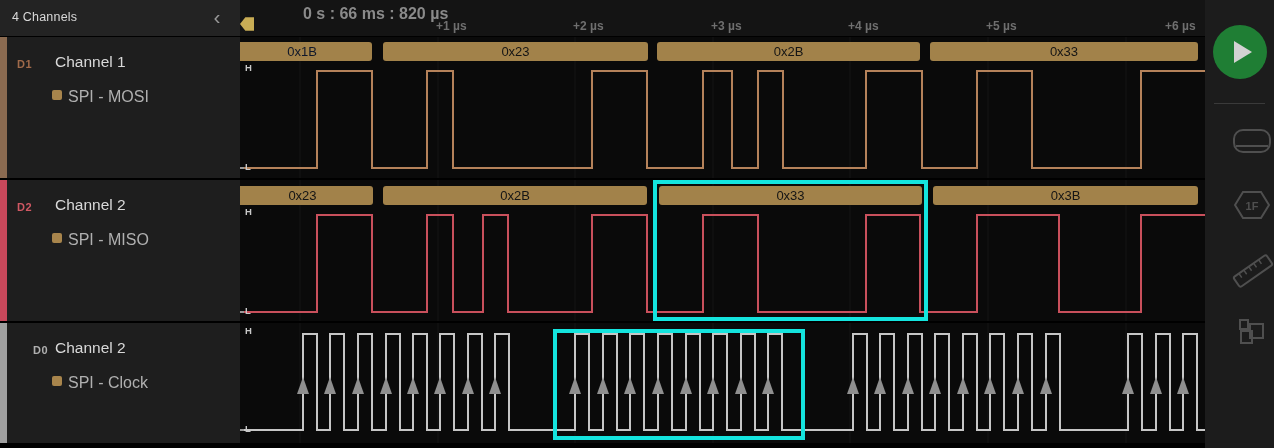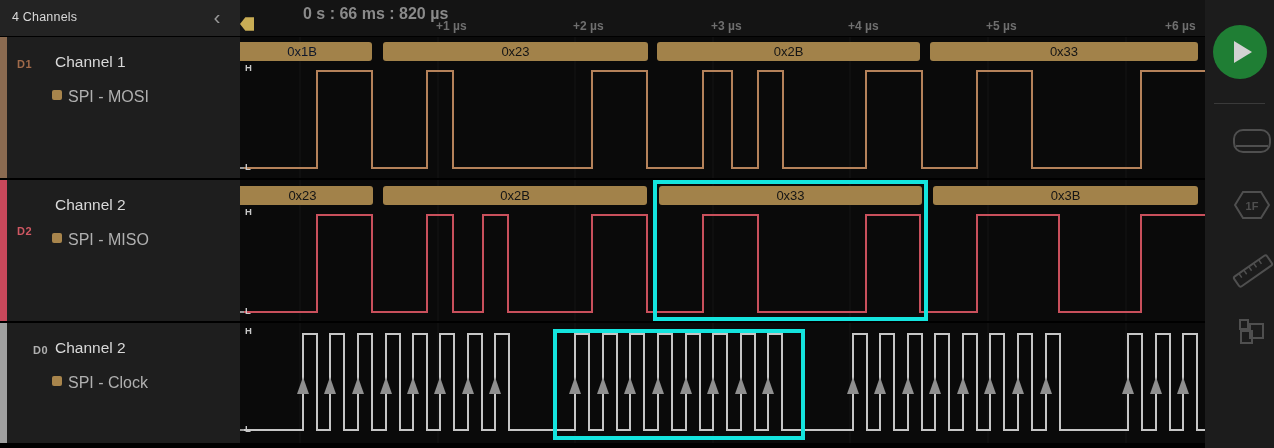--- a/index.html
+++ b/index.html
@@ -58,21 +58,21 @@
     <div class="chan-row" style="top:37px;height:141px">
       <div class="strip" style="background: rgb(138, 106, 80);"></div>
       <span class="chan-id" style="color: rgb(160, 106, 74);">D1</span>
       <span class="chan-name">Channel 1</span>
       <span class="an-dot" style="background: rgb(168, 133, 76);"></span>
       <span class="an-label">SPI - MOSI</span>
     </div>
 
     <div class="chan-row" style="top:180px;height:141px">
       <div class="strip" style="background: rgb(201, 72, 91);"></div>
-      <span class="chan-id" style="color: rgb(208, 88, 99); margin-top: 24px;">D2</span>
+      <span class="chan-id" style="color: rgb(208, 88, 99);">D2</span>
       <span class="chan-name">Channel 2</span>
       <span class="an-dot" style="background: rgb(168, 133, 76);"></span>
       <span class="an-label">SPI - MISO</span>
     </div>
 
     <div class="chan-row" style="top:323px;height:120px">
       <div class="strip" style="background: rgb(160, 160, 160);"></div>
       <span class="chan-id" style="color: rgb(176, 176, 176); padding-left: 16px;">D0</span>
       <span class="chan-name">Channel 2</span>
       <span class="an-dot" style="background: rgb(168, 133, 76);"></span>

